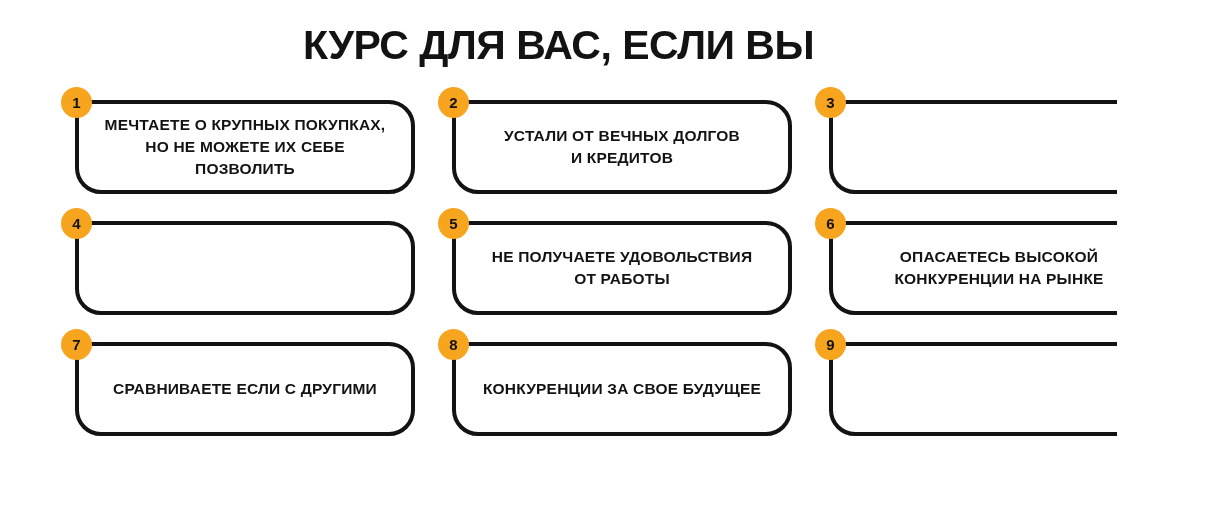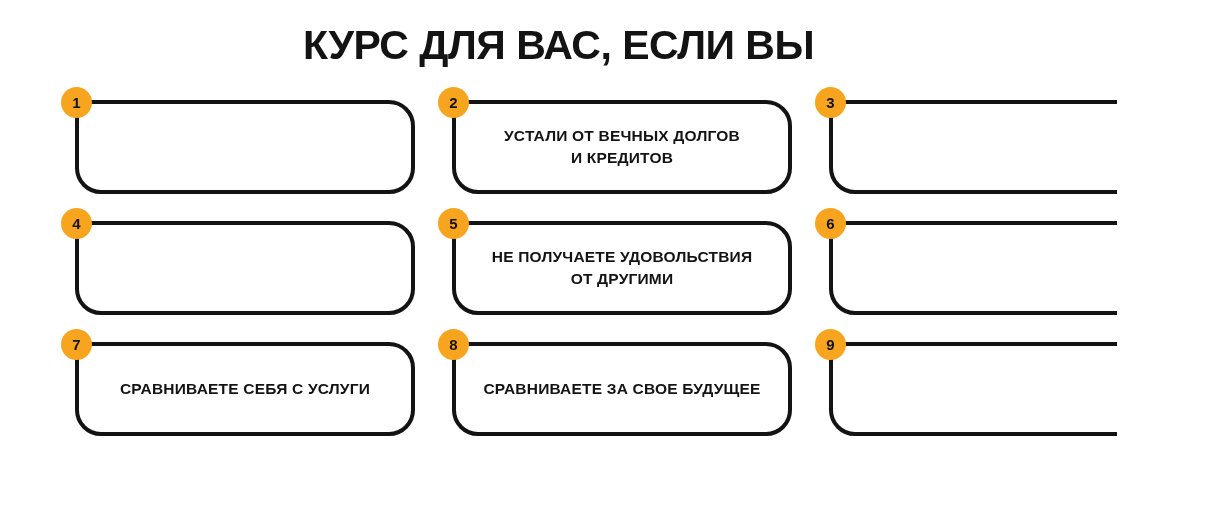--- a/index.html
+++ b/index.html
@@ -81,54 +81,58 @@
 <body>
 
 <div class="canvas" style="--accent: #F7A41F; --ink: #131313; --bg: #FFFFFF;">
 
   <div class="title">КУРС ДЛЯ ВАС, ЕСЛИ ВЫ</div>
 
   <div class="grid">
 
     <div class="card">
       <span class="badge">1</span>
+      <span class="card-text">МЕЧТАЕТЕ О КРУПНЫХ ПОКУПКАХ,
+НО НЕ МОЖЕТЕ ИХ СЕБЕ ПОЗВОЛИТЬ</span>
     </div>
 
     <div class="card">
       <span class="badge">2</span>
       <span class="card-text">УСТАЛИ ОТ ВЕЧНЫХ ДОЛГОВ
 И КРЕДИТОВ</span>
     </div>
 
     <div class="card">
       <span class="badge">3</span>
     </div>
 
     <div class="card">
       <span class="badge">4</span>
     </div>
 
     <div class="card">
       <span class="badge">5</span>
       <span class="card-text">НЕ ПОЛУЧАЕТЕ УДОВОЛЬСТВИЯ
-ОТ ДРУГИМИ</span>
+ОТ РАБОТЫ</span>
     </div>
 
     <div class="card">
       <span class="badge">6</span>
+      <span class="card-text">ОПАСАЕТЕСЬ ВЫСОКОЙ
+КОНКУРЕНЦИИ НА РЫНКЕ</span>
     </div>
 
     <div class="card">
       <span class="badge">7</span>
-      <span class="card-text">СРАВНИВАЕТЕ СЕБЯ С УСЛУГИ</span>
+      <span class="card-text">СРАВНИВАЕТЕ ЕСЛИ С ДРУГИМИ</span>
     </div>
 
     <div class="card">
       <span class="badge">8</span>
-      <span class="card-text">СРАВНИВАЕТЕ ЗА СВОЕ БУДУЩЕЕ</span>
+      <span class="card-text">КОНКУРЕНЦИИ ЗА СВОЕ БУДУЩЕЕ</span>
     </div>
 
     <div class="card">
       <span class="badge">9</span>
     </div>
 
   </div>
 </div>
 
 </body></html>

